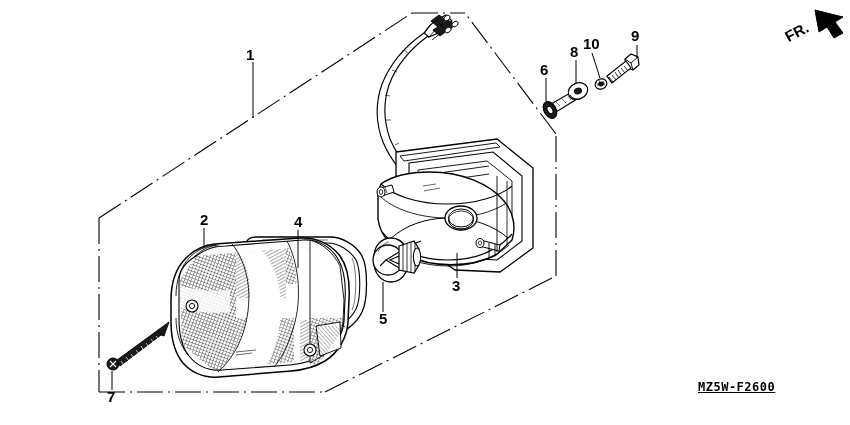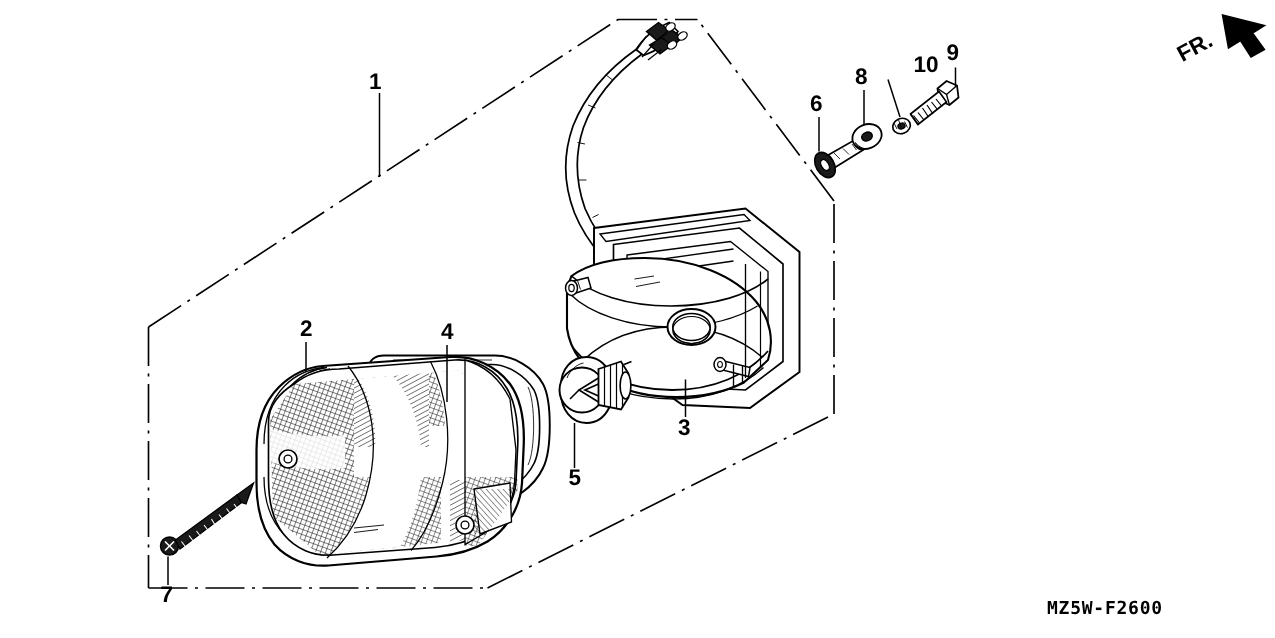--- a/index.html
+++ b/index.html
@@ -376,17 +376,17 @@
 
 <div class="partnum" style="left:246px;top:47px;">1</div>
 <div class="partnum" style="left:200px;top:212px;">2</div>
 <div class="partnum" style="left:452px;top:278px;">3</div>
 <div class="partnum" style="left:294px;top:214px;">4</div>
 <div class="partnum" style="left:379px;top:311px;">5</div>
 <div class="partnum" style="left:540px;top:62px;">6</div>
 <div class="partnum" style="left:107px;top:389px;">7</div>
 <div class="partnum" style="left:570px;top:44px;">8</div>
 <div class="partnum" style="left:631px;top:28px;">9</div>
-<div class="partnum" style="left:609px;top:36px;">10</div>
+<div class="partnum" style="left:583px;top:36px;">10</div>
 
 <div class="frlabel" style="left:790px;top:28px;">FR.</div>
 
-<div class="diagcode" style="left:698px;top:398px;">MZ5W-F2600</div>
+<div class="diagcode" style="left:698px;top:380px;text-decoration:underline;">MZ5W-F2600</div>
 
 </body></html>

